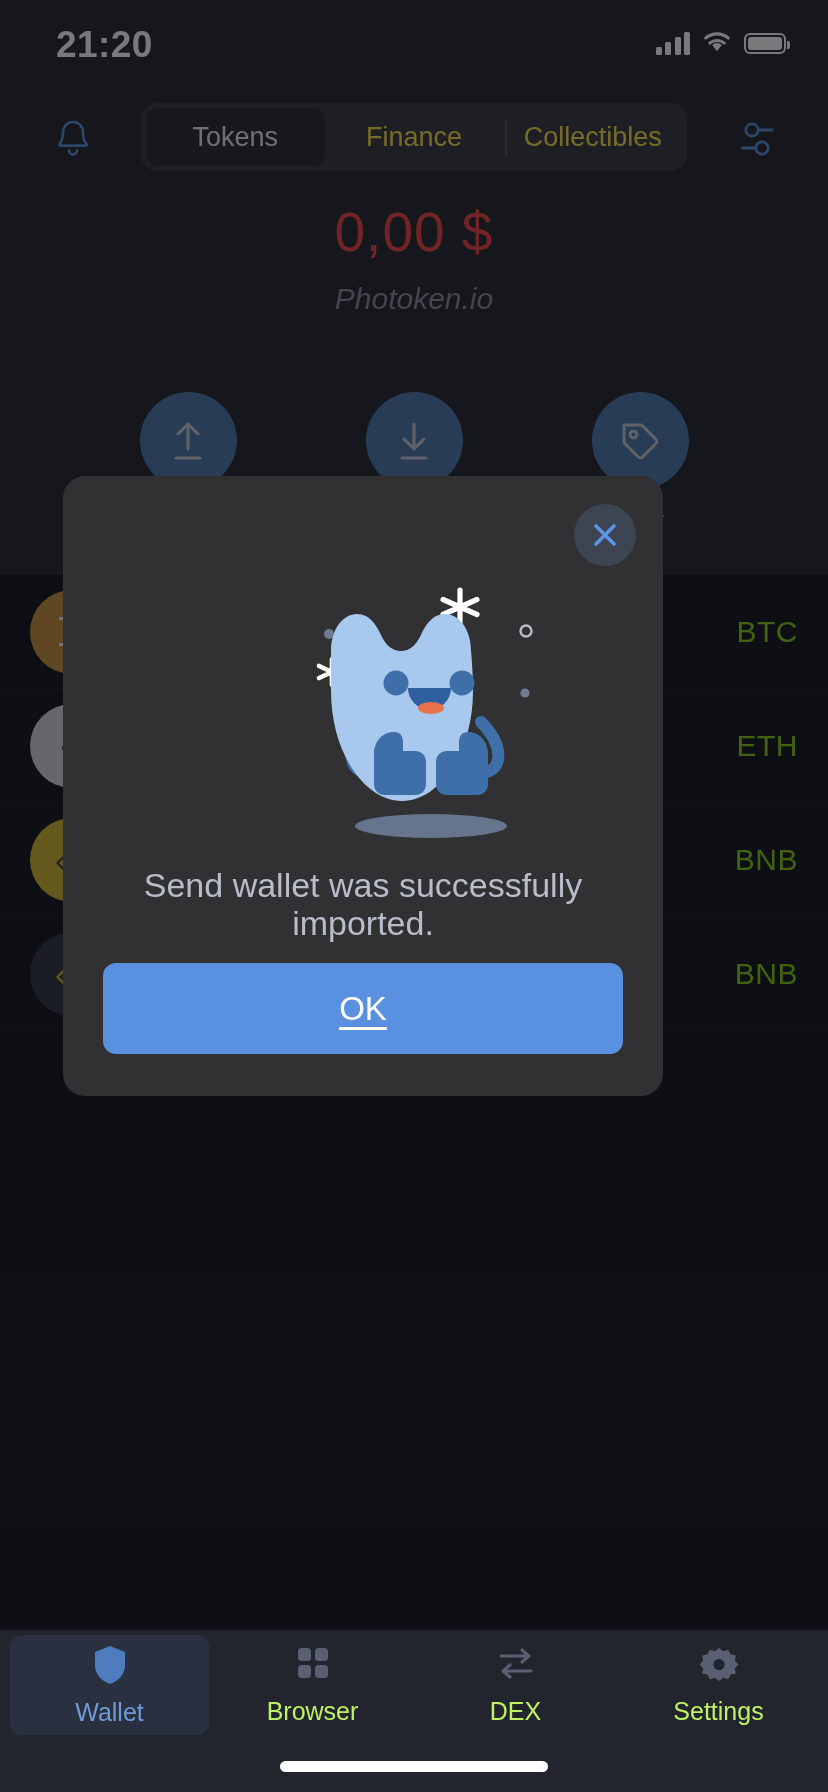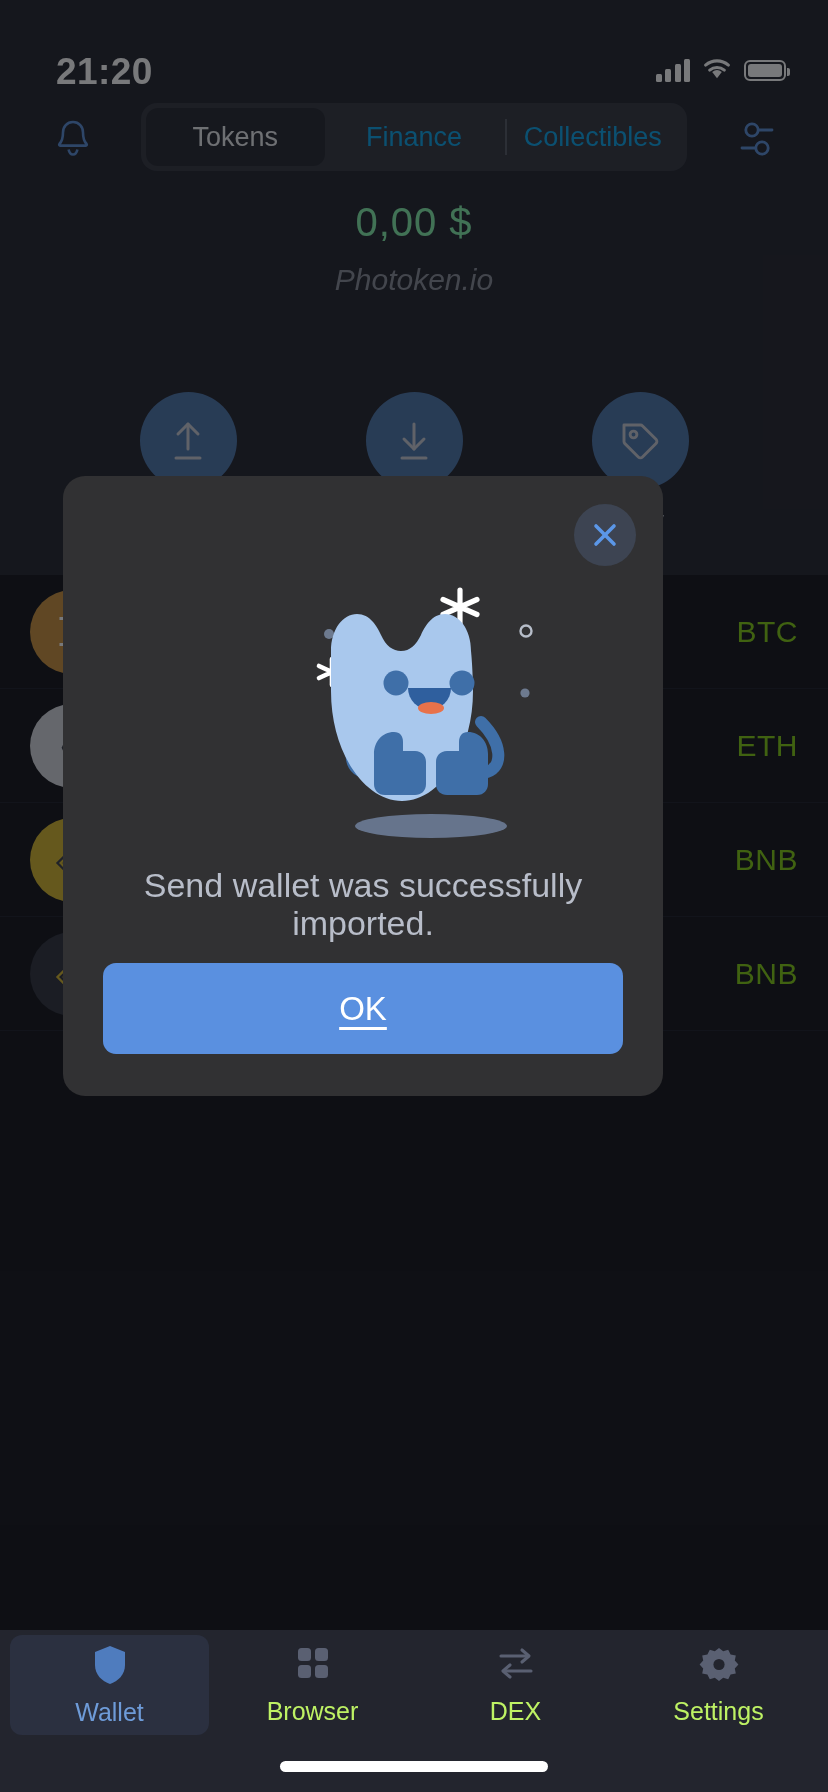--- a/index.html
+++ b/index.html
@@ -12,21 +12,21 @@
   }
 
   
   #app-top {
     position:absolute; left:0; top:0; width:828px; height:575px;
     background:#24262f;
   }
 
   
   #status-bar {
-    position:absolute; left:0; top:0; width:828px; height:92px;margin-top:27px;
+    position:absolute; left:0; top:0; width:828px; height:92px;
   }
   #status-time {
     position:absolute; left:56px; top:24px;
     font-size:37px; font-weight:600; color:#ffffff; letter-spacing:0.4px;
   }
   #status-icons {
     position:absolute; right:42px; top:30px;
     display:flex; align-items:center; gap:12px;
   }
   .sig-bars { display:flex; align-items:flex-end; gap:3.5px; height:22px; }
@@ -53,35 +53,35 @@
     position:absolute; left:42px; top:10px; width:62px; height:62px;
     display:flex; align-items:center; justify-content:center;
   }
   #segmented {
     position:absolute; left:141px; top:5px; width:546px; height:68px;
     background:#353842; border-radius:16px; display:flex; align-items:center;
     padding:5px;
   }
   .seg-tab {
     flex:1; height:100%; display:flex; align-items:center; justify-content:center;
-    font-size:27px; color:#0ea5e9; border-radius:12px; position:relative;
+    font-size:27px; color:#fde047; border-radius:12px; position:relative;
   }
   .seg-tab.active { background:#272931; color:#e9eaee; }
   .seg-divider {
     position:absolute; left:364px; top:16px; width:1.5px; height:36px;
     background:#575b67;
   }
   #filter-btn {
     position:absolute; right:40px; top:10px; width:62px; height:62px;
     display:flex; align-items:center; justify-content:center;
   }
 
   
   #balance-block { position:absolute; left:0; top:200px; width:828px; text-align:center; }
-  #balance-amount { font-size:40px; color:#86efac; font-weight:400; letter-spacing:1px; }
+  #balance-amount { font-size:55px; color:#ef4444; font-weight:400; letter-spacing:1px; }
   #wallet-name { font-size:30px; color:#8a8e99; margin-top:18px;font-style:italic; }
 
   
   #actions-row {
     position:absolute; left:0; top:392px; width:828px;
     display:flex; justify-content:center; gap:96px;
   }
   .action-item { width:130px; text-align:center; }
   .action-circle {
     width:97px; height:97px; border-radius:50%; background:#4f78ac;

